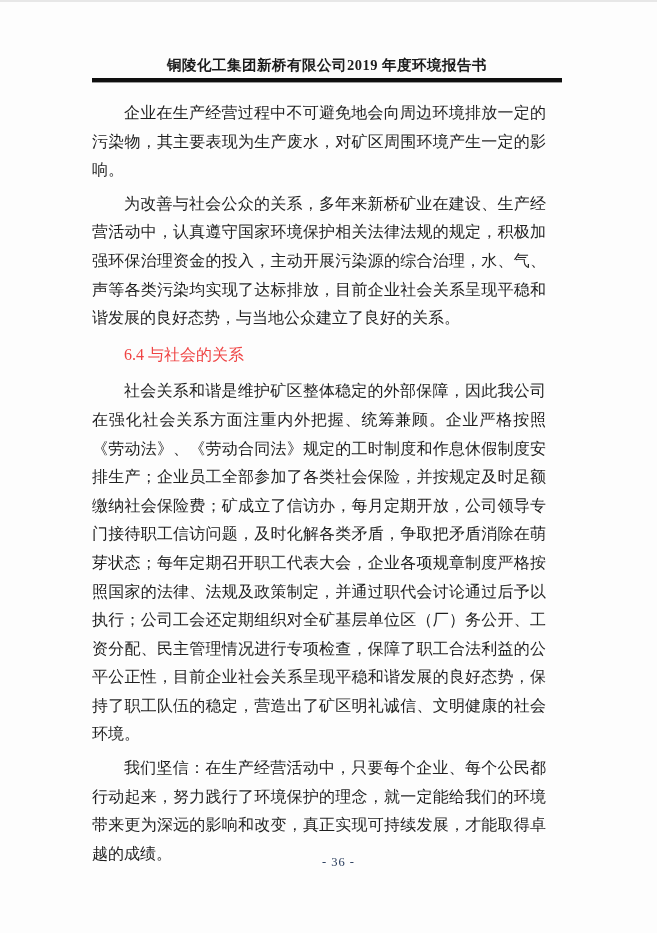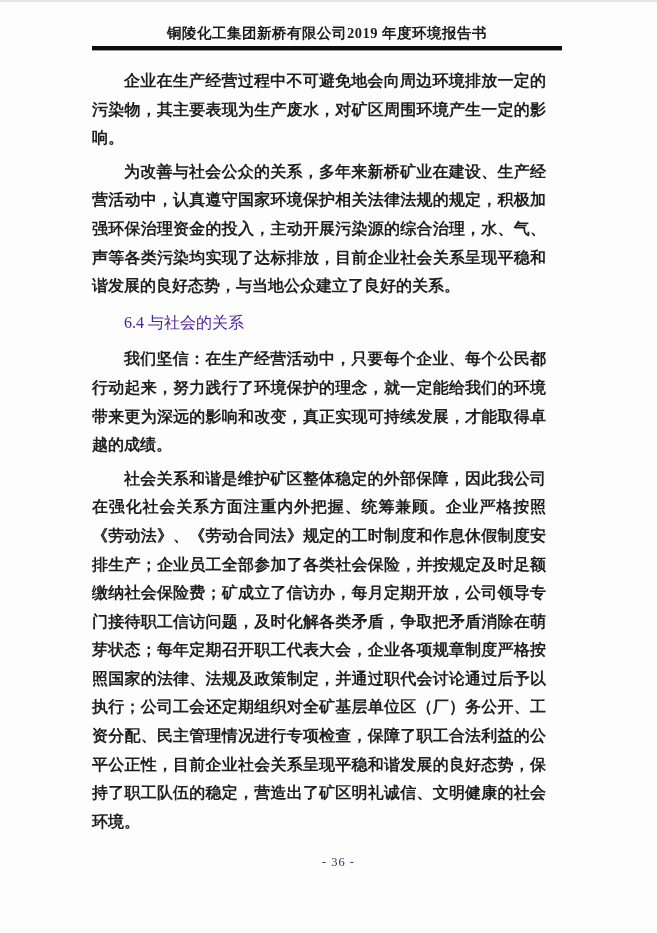--- a/index.html
+++ b/index.html
@@ -24,21 +24,21 @@
     position: absolute;
     top: 0;
     left: 0;
     width: 657px;
     height: 2px;
     background: #e7e7e7;
   }
   .doc-header {
     margin-left: 92px;
     width: 470px;
-    padding-top: 24px;
+    padding-top: 56px;
   }
   .doc-title {
     text-align: center;
     font-size: 14.5px;
     font-weight: bold;
     color: #1c1c1c;
     line-height: 18px;
     letter-spacing: 0.5px;
     margin: 0;
   }
@@ -52,26 +52,25 @@
     margin: 17px 0 0 92px;
     width: 470px;
     font-size: 16px;
     line-height: 28.6px;
     text-align: justify;
     color: #1f1f1f;
   }
   .content p {
     margin: 0 16px 5px 0;
     text-indent: 2em;
-    font-weight: bold;
   }
   .section-heading {
     font-size: 16px;
     font-weight: normal;
-    color: #4c1d95;
+    color: #ef4444;
     margin: 8px 0 8px 0;
     text-indent: 2em;
     line-height: 28.6px;
   }
   .page-footer {
     position: absolute;
     top: 855px;
     left: 0;
     width: 657px;
     text-align: center;
@@ -90,19 +89,19 @@
 
   <div class="doc-header">
     <div class="doc-title">铜陵化工集团新桥有限公司2019 年度环境报告书</div>
     <div class="header-rule"></div>
   </div>
 
   <div class="content">
     <p>企业在生产经营过程中不可避免地会向周边环境排放一定的污染物，其主要表现为生产废水，对矿区周围环境产生一定的影响。</p>
     <p>为改善与社会公众的关系，多年来新桥矿业在建设、生产经营活动中，认真遵守国家环境保护相关法律法规的规定，积极加强环保治理资金的投入，主动开展污染源的综合治理，水、气、声等各类污染均实现了达标排放，目前企业社会关系呈现平稳和谐发展的良好态势，与当地公众建立了良好的关系。</p>
     <h2 class="section-heading">6.4 与社会的关系</h2>
+    <p>社会关系和谐是维护矿区整体稳定的外部保障，因此我公司在强化社会关系方面注重内外把握、统筹兼顾。企业严格按照《劳动法》、《劳动合同法》规定的工时制度和作息休假制度安排生产；企业员工全部参加了各类社会保险，并按规定及时足额缴纳社会保险费；矿成立了信访办，每月定期开放，公司领导专门接待职工信访问题，及时化解各类矛盾，争取把矛盾消除在萌芽状态；每年定期召开职工代表大会，企业各项规章制度严格按照国家的法律、法规及政策制定，并通过职代会讨论通过后予以执行；公司工会还定期组织对全矿基层单位区（厂）务公开、工资分配、民主管理情况进行专项检查，保障了职工合法利益的公平公正性，目前企业社会关系呈现平稳和谐发展的良好态势，保持了职工队伍的稳定，营造出了矿区明礼诚信、文明健康的社会环境。</p>
     <p>我们坚信：在生产经营活动中，只要每个企业、每个公民都行动起来，努力践行了环境保护的理念，就一定能给我们的环境带来更为深远的影响和改变，真正实现可持续发展，才能取得卓越的成绩。</p>
-    <p>社会关系和谐是维护矿区整体稳定的外部保障，因此我公司在强化社会关系方面注重内外把握、统筹兼顾。企业严格按照《劳动法》、《劳动合同法》规定的工时制度和作息休假制度安排生产；企业员工全部参加了各类社会保险，并按规定及时足额缴纳社会保险费；矿成立了信访办，每月定期开放，公司领导专门接待职工信访问题，及时化解各类矛盾，争取把矛盾消除在萌芽状态；每年定期召开职工代表大会，企业各项规章制度严格按照国家的法律、法规及政策制定，并通过职代会讨论通过后予以执行；公司工会还定期组织对全矿基层单位区（厂）务公开、工资分配、民主管理情况进行专项检查，保障了职工合法利益的公平公正性，目前企业社会关系呈现平稳和谐发展的良好态势，保持了职工队伍的稳定，营造出了矿区明礼诚信、文明健康的社会环境。</p>
   </div>
 
   <div class="page-footer">- 36 -</div>
 
 </div>
 
 </body></html>

